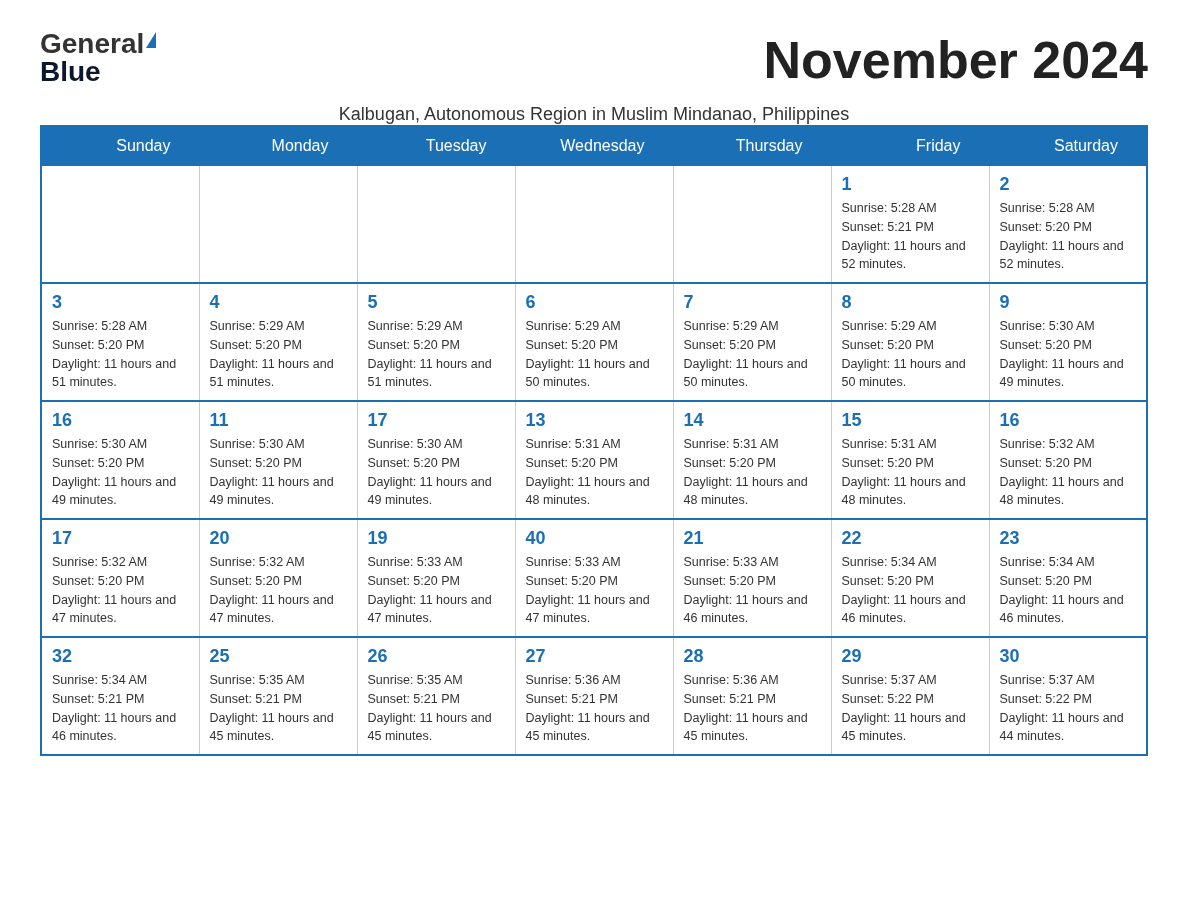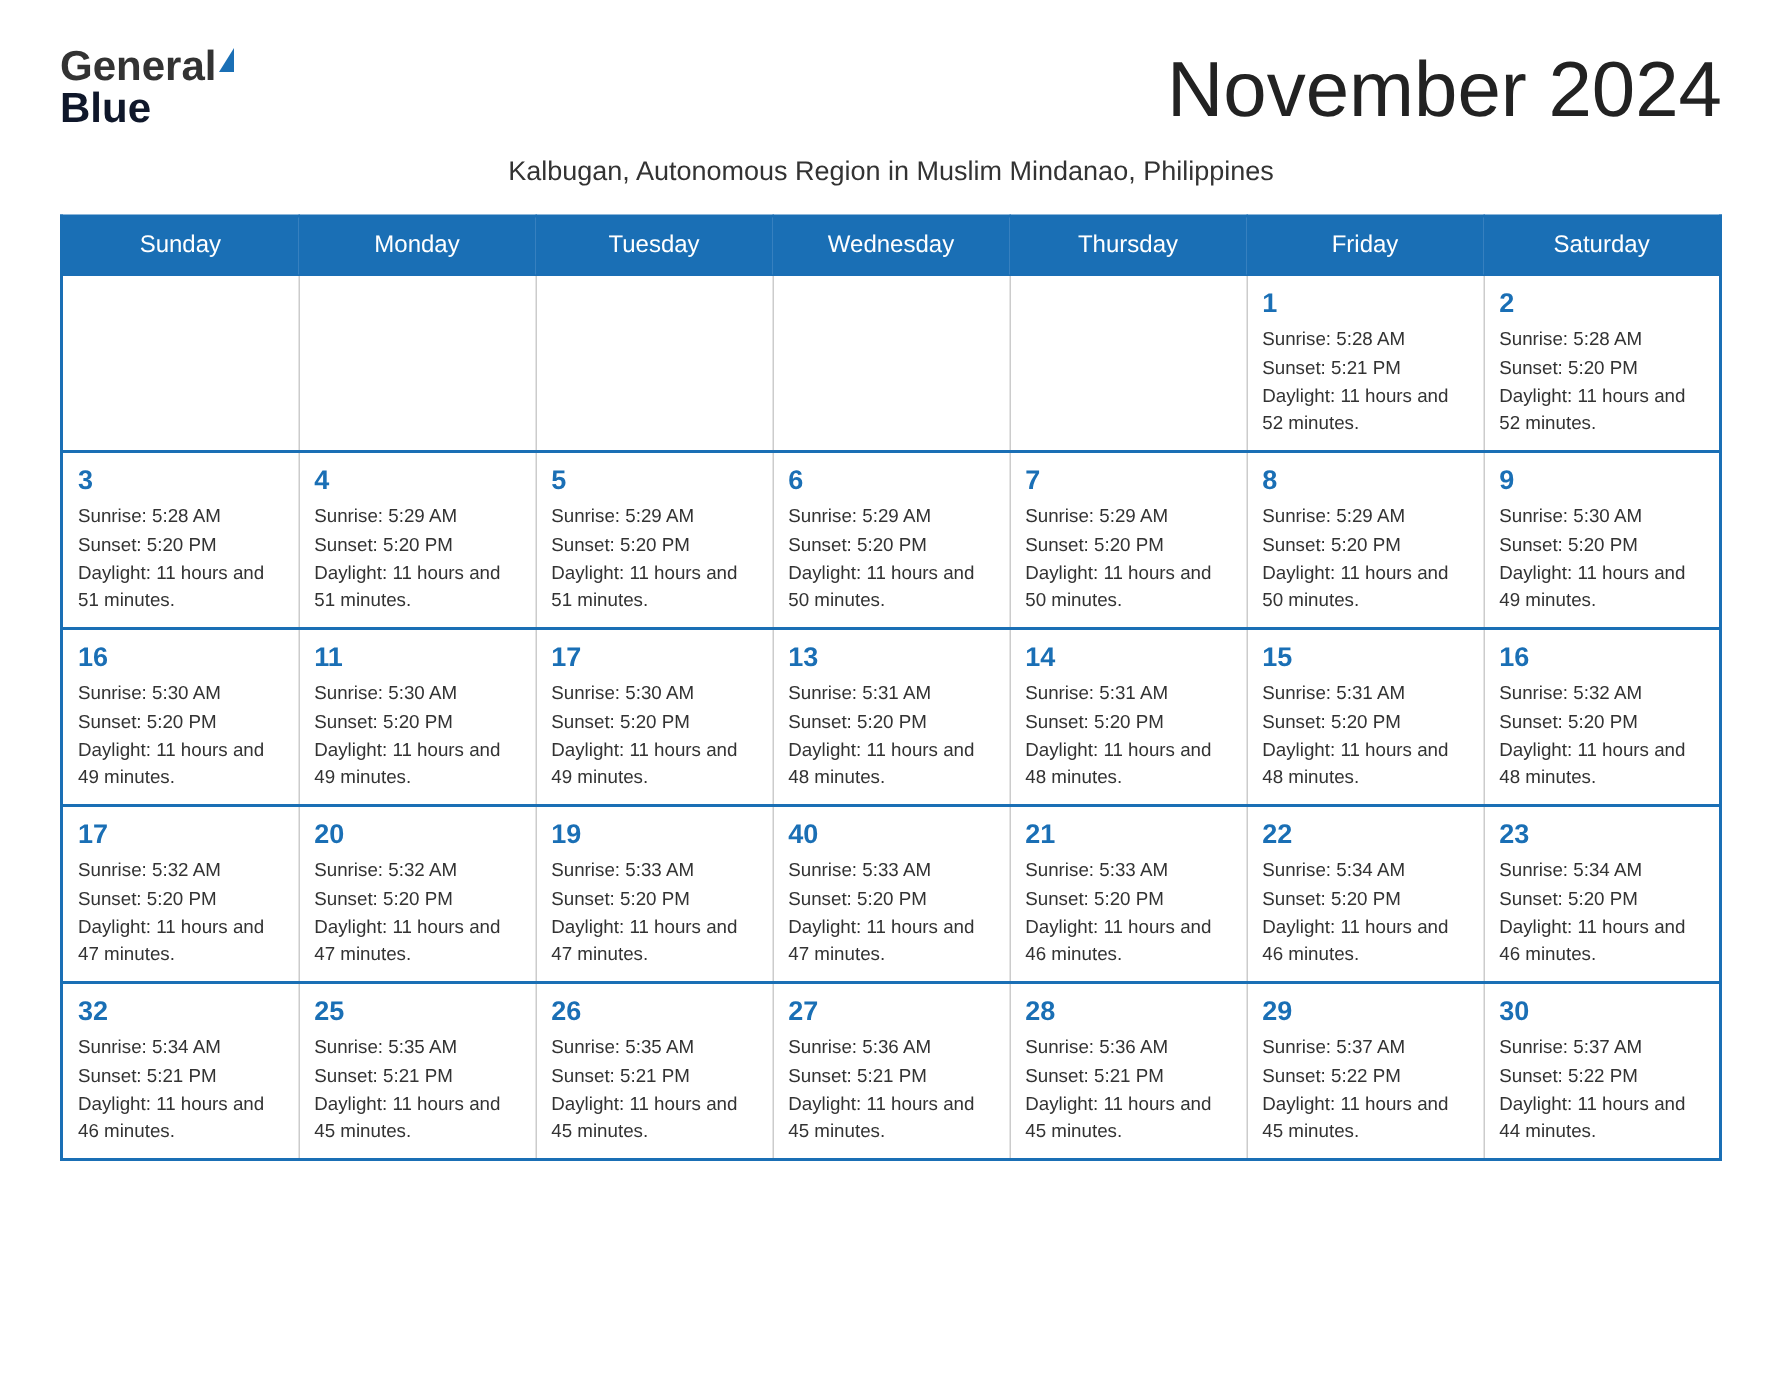--- a/index.html
+++ b/index.html
@@ -42,40 +42,39 @@
       vertical-align: middle;
       position: relative;
       top: -4px;
     }
     .logo-line {
       display: flex;
       align-items: center;
     }
     .month-title {
       font-size: 52px;
-      font-weight: normal;
+      font-weight: bold;
       color: #222;
       text-align: right;
     }
     .subtitle {
       text-align: center;
       font-size: 18px;
       color: #333;
-      margin-bottom: 18px;
       font-style: normal;
     }
     .calendar-table {
       width: 100%;
       border-collapse: collapse;
       border: 2px solid #1a6fb5;
     }
     .calendar-table th {
       background-color: #1a6fb5;
       color: #fff;
-      text-align: center;
+      text-align: right;
       padding: 10px 28px;
       font-size: 16px;
       font-weight: normal;
       border: 1px solid #1a6fb5;
     }
     .calendar-table td {
       vertical-align: top;
       padding: 8px 10px;
       border: 1px solid #ccc;
       width: calc(100% / 7);

